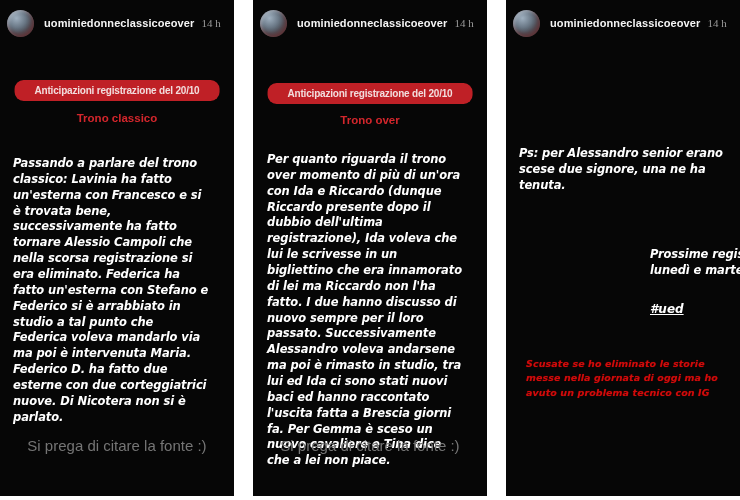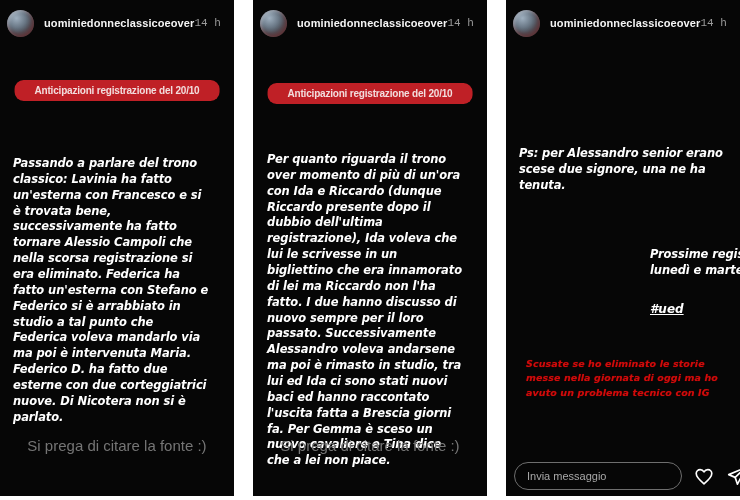--- a/index.html
+++ b/index.html
@@ -41,22 +41,23 @@
   .uname {
     margin-left: 10px;
     color: #f5f5f5;
     font-family: "Liberation Sans", sans-serif;
     font-weight: bold;
     font-size: 11px;
     letter-spacing: .1px;
     white-space: nowrap;
   }
   .htime {
+    margin-left: 7px;
     color: #9b9b9b;
-    font-family: Liberation Mono, monospace;
+    font-family: Liberation Serif, serif;
     font-size: 11px;
     white-space: nowrap;
   }
 
   
   .badge {
     position: absolute;
     left: 50%;
     transform: translateX(-50%);
     background: #bf2026;
@@ -159,61 +160,49 @@
 
 <div class="strip">
 
   <div class="panel">
     <div class="hdr">
       <div class="avatar"></div>
       <span class="uname">uominiedonneclassicoeover</span>
       <span class="htime">14 h</span>
     </div>
     <div class="badge" style="top:80px;">Anticipazioni registrazione del 20/10</div>
+    <div class="subtitle" style="top:112px;">Trono classico</div>
     <div class="story-text" style="top:156px; left:13px; width:198px;">Passando a parlare del trono classico: Lavinia ha fatto un'esterna con Francesco e si è trovata bene, successivamente ha fatto tornare Alessio Campoli che nella scorsa registrazione si era eliminato. Federica ha fatto un'esterna con Stefano e Federico si è arrabbiato in studio a tal punto che Federica voleva mandarlo via ma poi è intervenuta Maria.
 Federico D. ha fatto due esterne con due corteggiatrici nuove. Di Nicotera non si è parlato.</div>
     <div class="footer-note">Si prega di citare la fonte :)</div>
   </div>
 
   <div class="panel">
     <div class="hdr">
       <div class="avatar"></div>
       <span class="uname">uominiedonneclassicoeover</span>
       <span class="htime">14 h</span>
     </div>
     <div class="badge" style="top:83px;">Anticipazioni registrazione del 20/10</div>
+    <div class="subtitle" style="top:114px;">Trono over</div>
     <div class="story-text" style="top:152px; left:14px; width:200px;">Per quanto riguarda il trono over momento di più di un'ora con Ida e Riccardo (dunque Riccardo presente dopo il dubbio dell'ultima registrazione), Ida voleva che lui le scrivesse in un bigliettino che era innamorato di lei ma Riccardo non l'ha fatto. I due hanno discusso di nuovo sempre per il loro passato. Successivamente Alessandro voleva andarsene ma poi è rimasto in studio, tra lui ed Ida ci sono stati nuovi baci ed hanno raccontato l'uscita fatta a Brescia giorni fa. Per Gemma è sceso un nuovo cavaliere e Tina dice che a lei non piace.</div>
     <div class="footer-note">Si prega di citare la fonte :)</div>
   </div>
 
   <div class="panel">
     <div class="hdr">
       <div class="avatar"></div>
       <span class="uname">uominiedonneclassicoeover</span>
       <span class="htime">14 h</span>
     </div>
 
     <div class="story-text" style="top:146px; left:13px; width:205px;">Ps: per Alessandro senior erano scese due signore, una ne ha tenuta.</div>
 
     <div class="story-text" style="top:247px; left:144px; width:180px;">Prossime registrazioni
 lunedì e martedì</div>
 
     <div class="hashtag" style="top:302px; left:144px;">#ued</div>
 
     <div class="notice" style="top:357px; left:20px; width:216px;">Scusate se ho eliminato le storie messe nella giornata di oggi ma ho avuto un problema tecnico con IG</div>
 
-    <div class="msgbar">
-      <input class="msg-input" type="text" placeholder="Invia messaggio" style="">
-      <span class="bar-icon">
-        <svg width="22" height="22" viewBox="0 0 24 24" fill="none" stroke="#ffffff" stroke-width="1.8" stroke-linecap="round" stroke-linejoin="round">
-          <path d="M12 20.5 C7 16.5 3.5 13.3 3.5 9.4 C3.5 6.9 5.4 5 7.8 5 C9.5 5 11.1 6 12 7.6 C12.9 6 14.5 5 16.2 5 C18.6 5 20.5 6.9 20.5 9.4 C20.5 13.3 17 16.5 12 20.5 Z"></path>
-        </svg>
-      </span>
-      <span class="bar-icon">
-        <svg width="22" height="22" viewBox="0 0 24 24" fill="none" stroke="#ffffff" stroke-width="1.8" stroke-linecap="round" stroke-linejoin="round">
-          <path d="M21 3 L3 10.5 L10 13.5 L21 3 Z"></path>
-          <path d="M10 13.5 L12.5 21 L15.5 15"></path>
-        </svg>
-      </span>
-    </div>
   </div>
 
 </div>
 
 </body></html>

